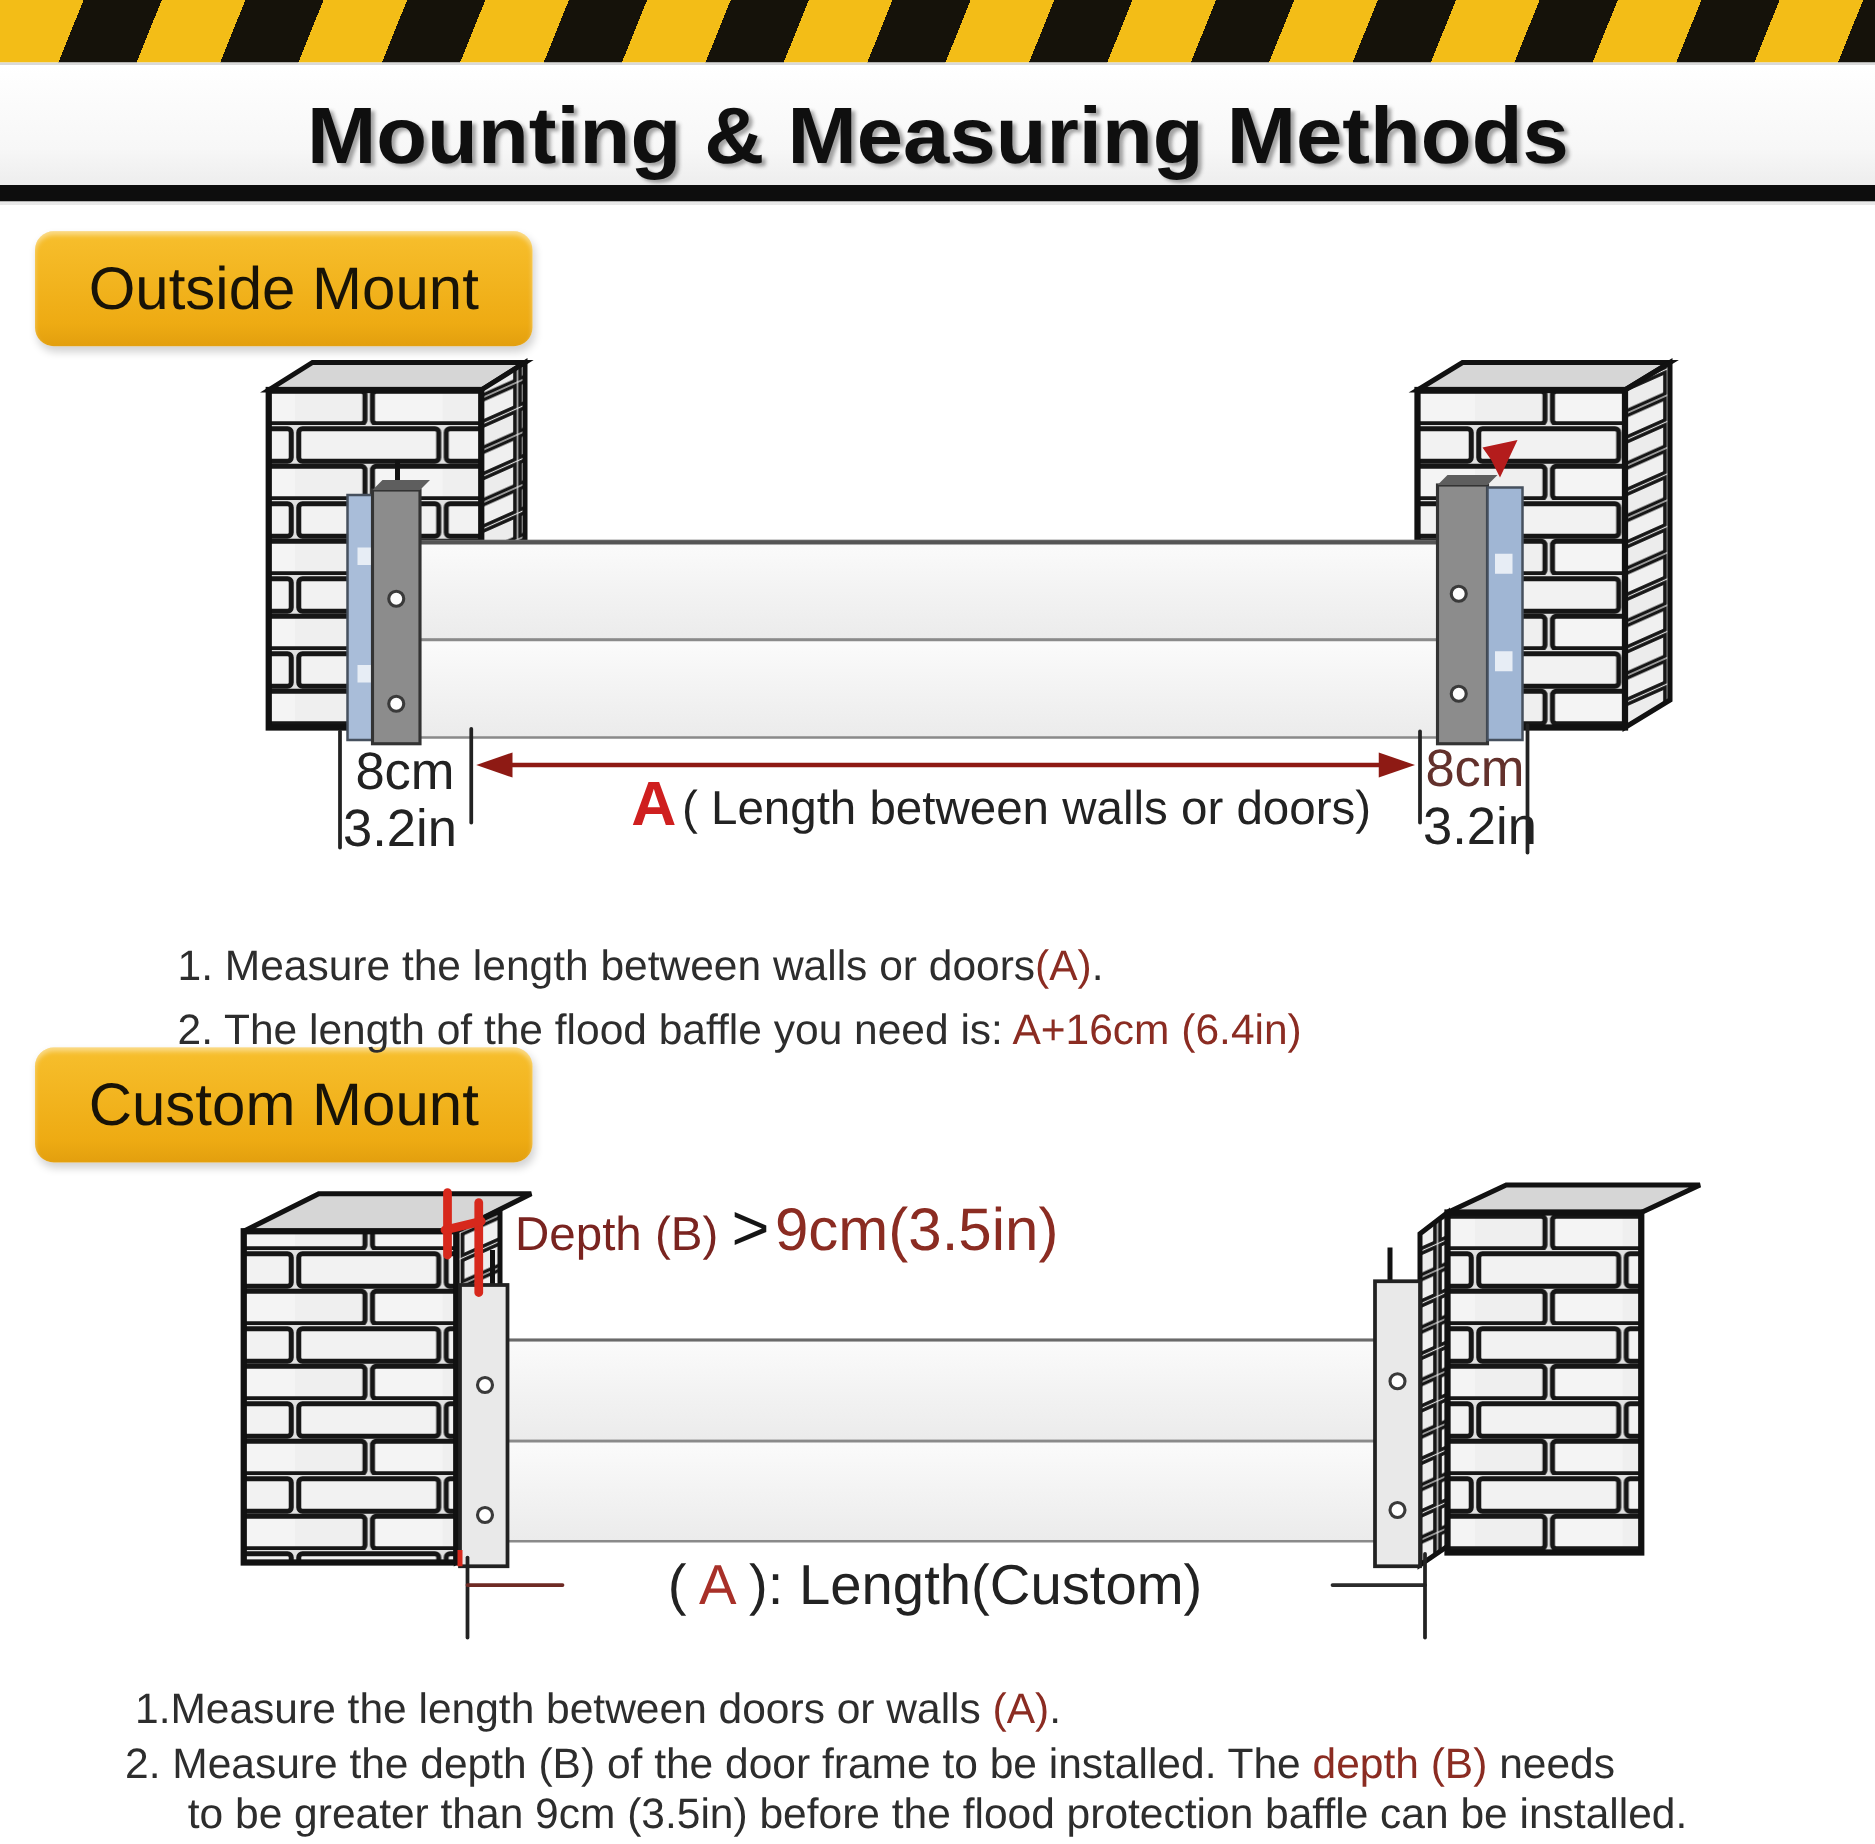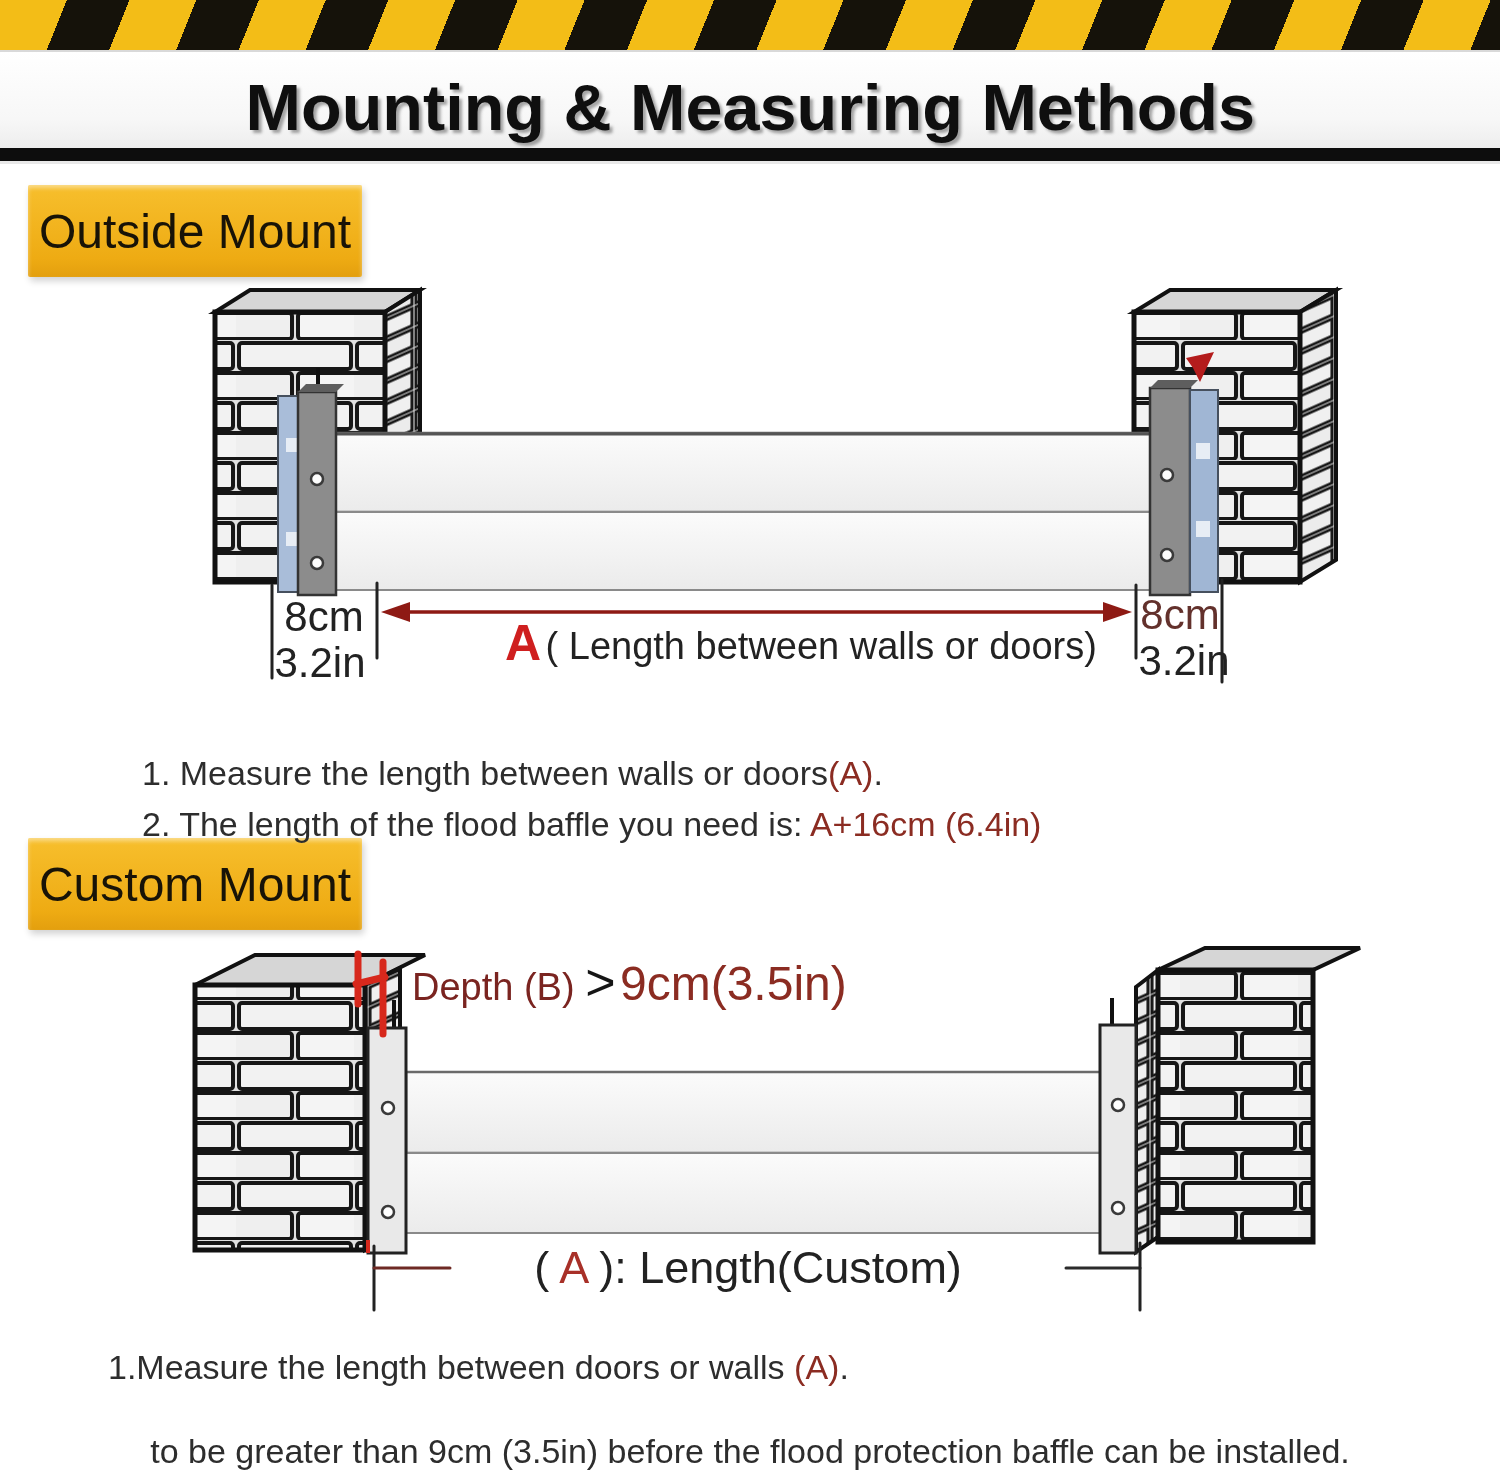--- a/index.html
+++ b/index.html
@@ -20,23 +20,23 @@
   }
   .title-band .title {
     font-size:64px; font-weight:bold; color:#0f0f0f; letter-spacing:0px;
     text-shadow:3px 3px 3px rgba(60,60,60,0.45);
     transform:scaleX(1.04);
   }
   .black-bar { position:absolute; top:148px; left:0; width:1500px; height:13px; background:#0d0d0d; }
 
   
   .badge {
-    position:absolute; left:28px; width:334px; height:92px;
+    position:absolute; left:28px; width:398px; height:92px;
     background:linear-gradient(180deg,#f7bf2d 0%,#eeab13 80%,#e39f0e 100%);
-    border-radius:2px;
+    border-radius:15px;
     display:flex; align-items:center; justify-content:center;
     font-size:48px; color:#181307; font-weight:normal;
     box-shadow:inset 0 3px 4px rgba(255,255,255,0.45), 2px 4px 7px rgba(0,0,0,0.18);
   }
   .badge.outside { top:185px; }
   .badge.inside  { top:838px; }
 
   
   .diagram { position:absolute; left:0; }
   .diagram.outside { top:280px; width:1500px; height:420px; }
@@ -205,15 +205,16 @@
       <line x1="1140" y1="303" x2="1140" y2="370" stroke="#222" stroke-width="3"></line>
       <text x="748" y="343" font-size="45" text-anchor="middle">
         <tspan fill="#222">(</tspan>
         <tspan fill="#a83028">A</tspan>
         <tspan fill="#222">): Length(Custom)</tspan>
       </text>
     </g>
   </svg>
 
   <div class="step i-step1"><span>1.Measure the length between doors or walls </span><span class="red">(A)</span><span>.</span></div>
+  <div class="step i-step2a"><span>2. Measure the depth (B) of the door frame to be installed. The </span><span class="red">depth (B)</span><span> needs</span></div>
   <div class="step i-step2b">to be greater than 9cm (3.5in) before the flood protection baffle can be installed.</div>
 
 </div>
 
 </body></html>

